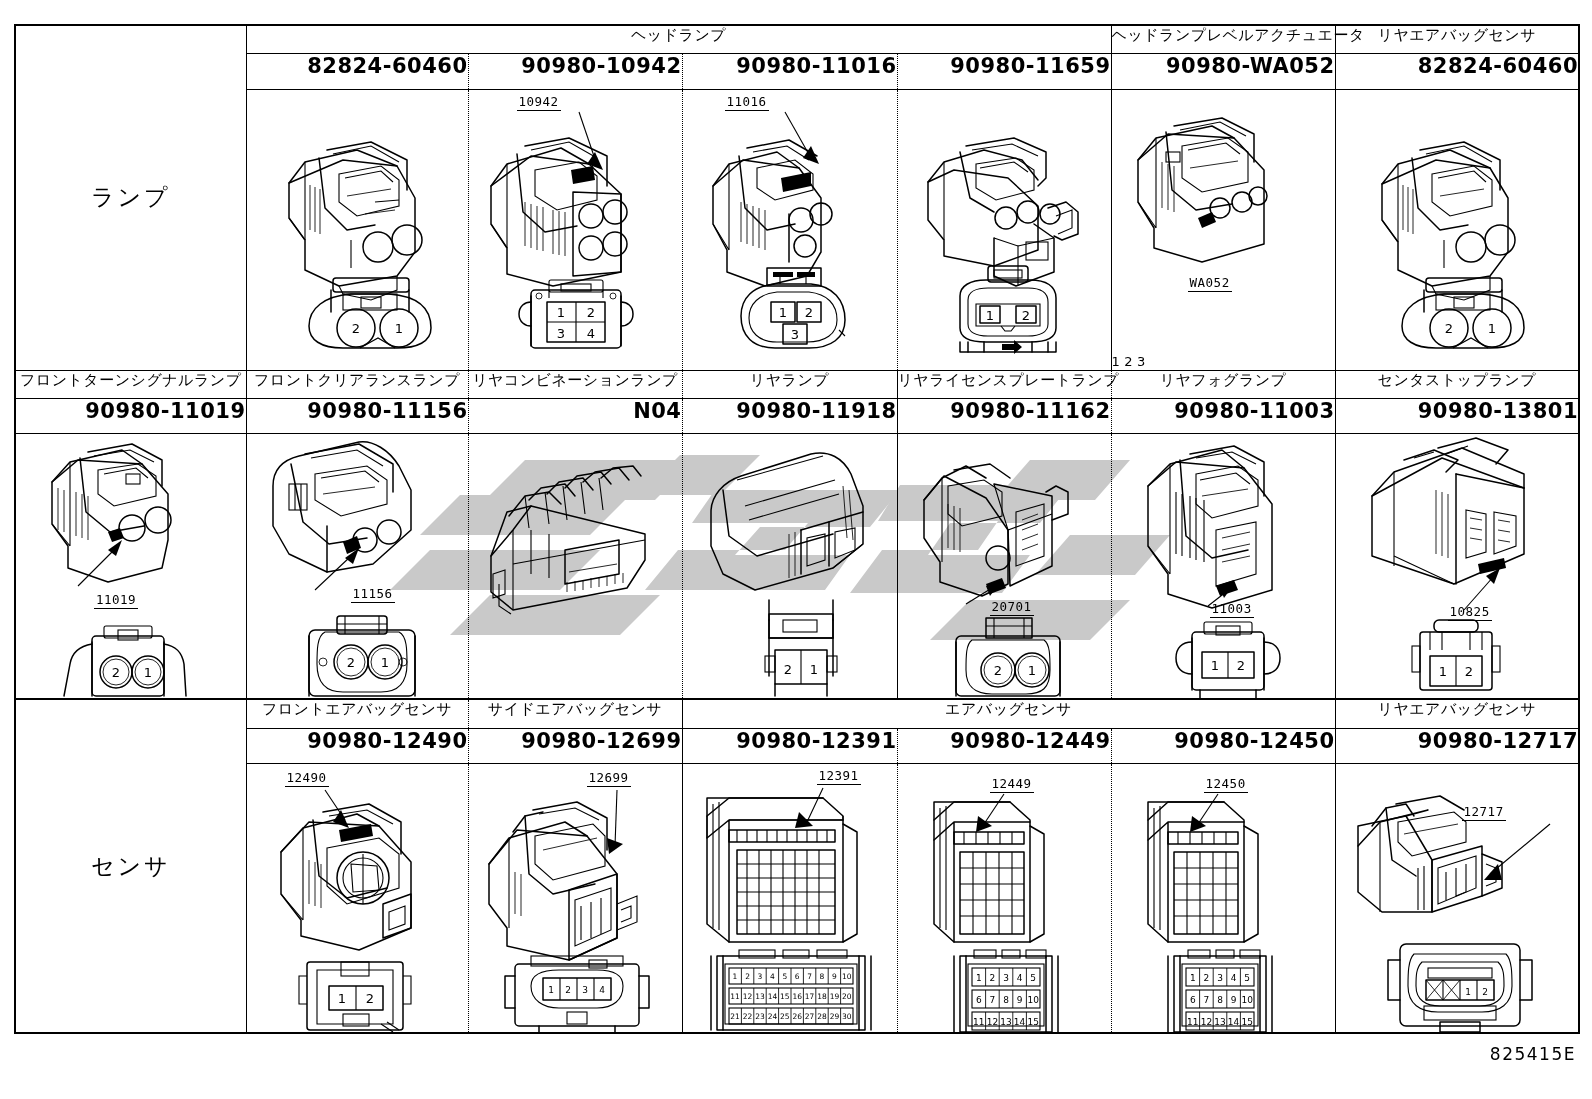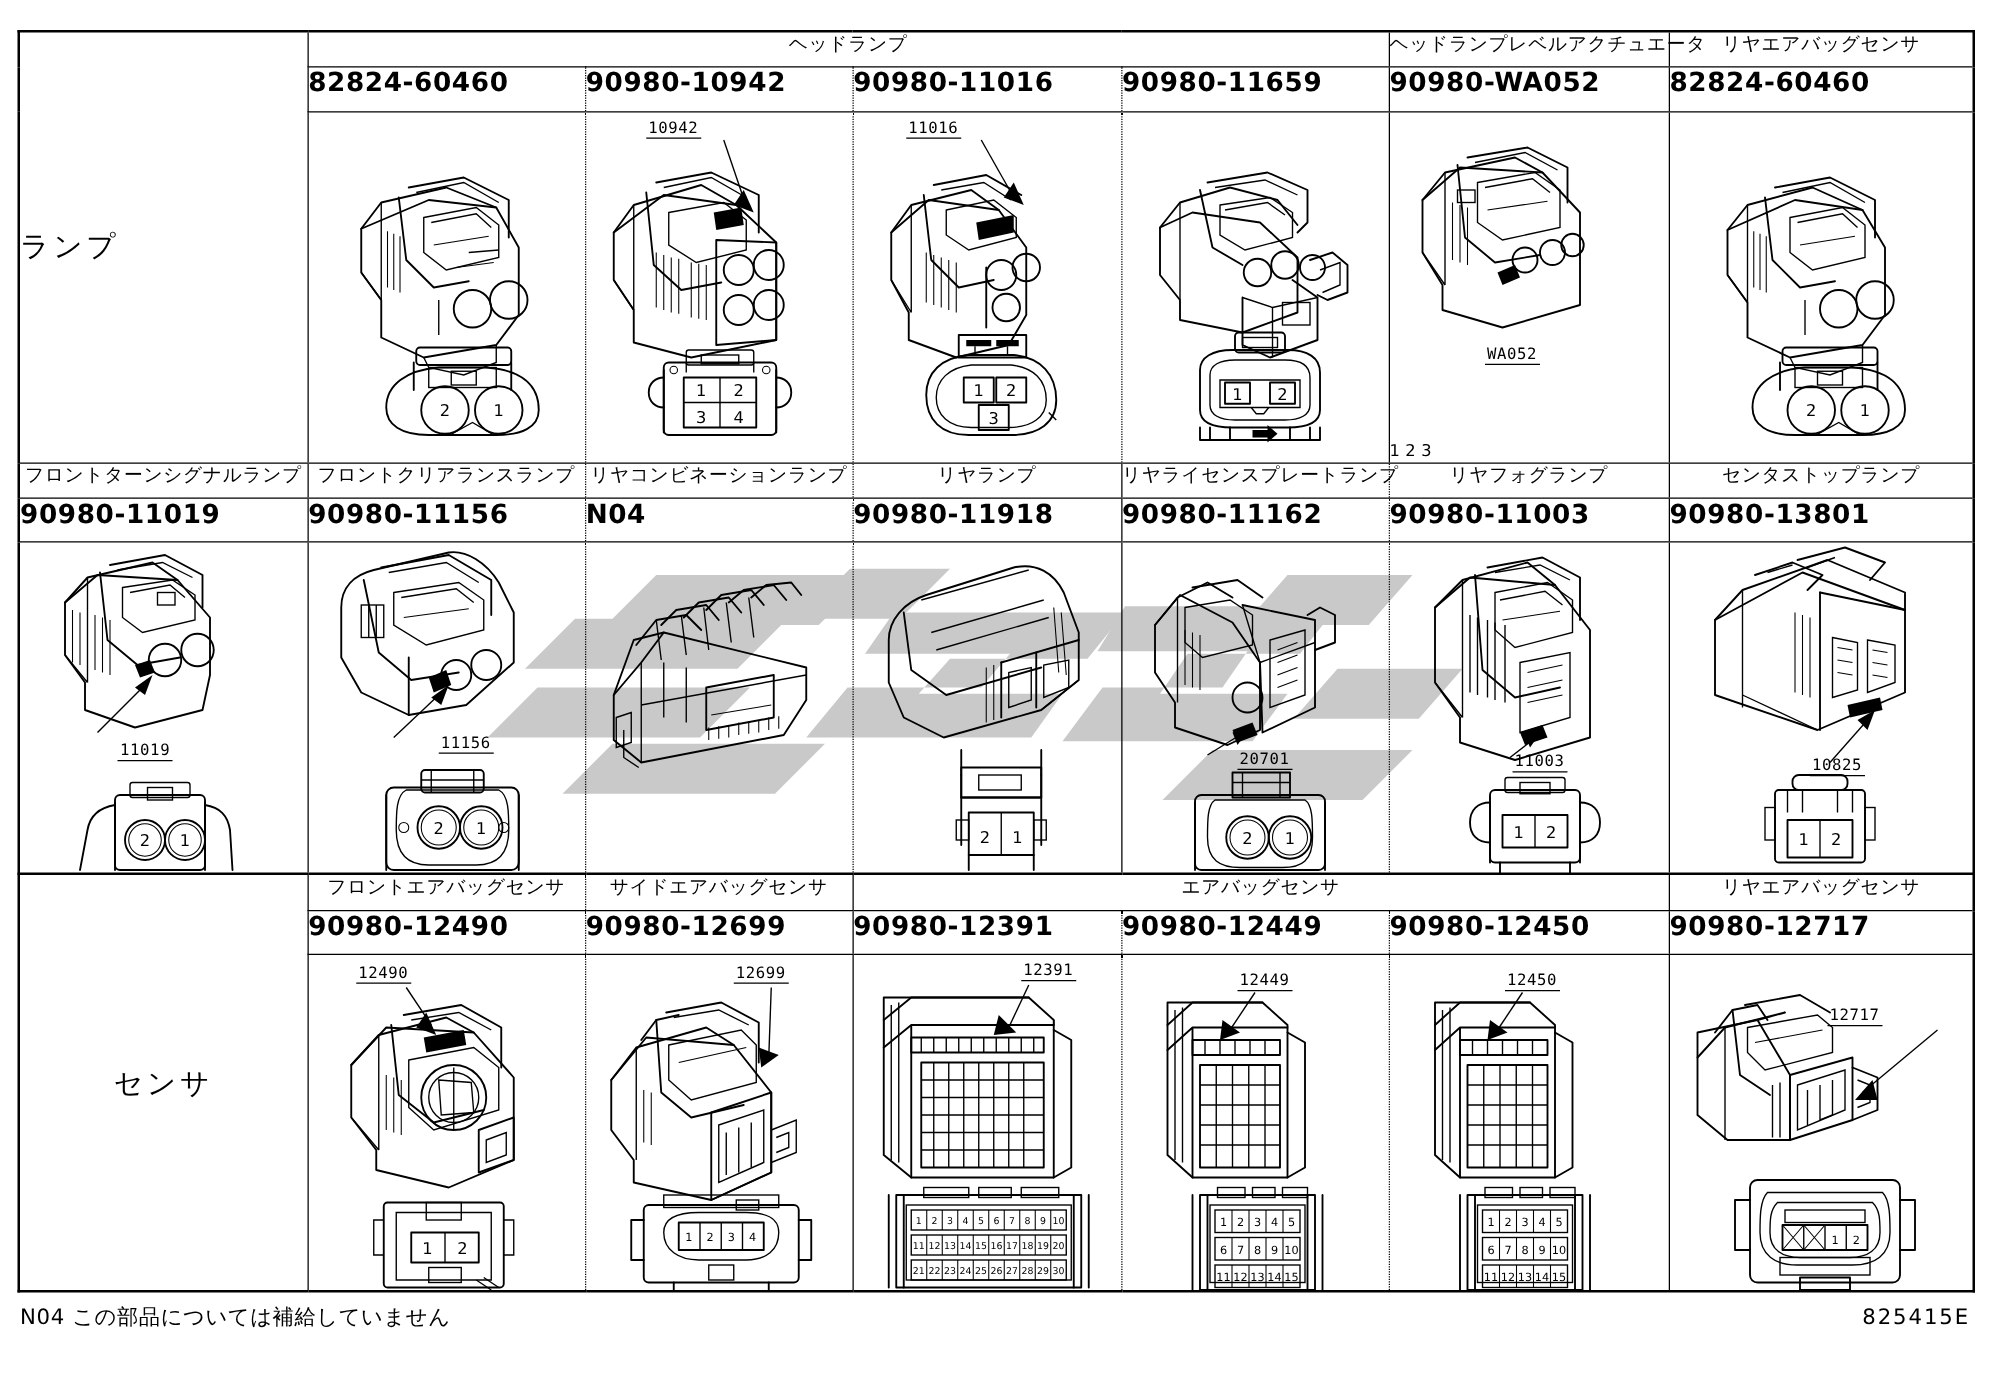--- a/index.html
+++ b/index.html
@@ -38,21 +38,21 @@
   .st{border-top:1.6px solid #000 !important;}
   .sb{border-bottom:1.6px solid #000 !important;}
   .nb-t{border-top:none !important;}
 
   .grp-head{
     text-align:center;font-size:15px;letter-spacing:.5px;
     padding:9px 3px 8px;font-family:"DejaVu Sans",sans-serif;
     white-space:nowrap;
   }
   .num-head{
-    text-align:left;font-size:21px;font-weight:bold;
+    text-align:right;font-size:21px;font-weight:bold;
     padding:6px 2px 7px;letter-spacing:.5px;
     font-family:"DejaVu Sans",sans-serif;
   }
   .rowlabel{
     text-align:center;vertical-align:middle;
     font-size:23px;letter-spacing:3px;
     font-family:"DejaVu Sans",sans-serif;
   }
   .cellbody{position:relative;height:100%;width:100%;}
 
@@ -108,21 +108,21 @@
         <col style="width:214px">
       <col style="width:215px">
         <col style="width:214px">
         <col style="width:224px">
       <col style="width:244px">
     </colgroup>
 
     <tbody>
         <tr>
       <td class="ob-l ob-t sb" rowspan="3">
-        <div class="rowlabel" style="height:100%;display:flex;align-items:center;justify-content:flex-start;">
+        <div class="rowlabel" style="height:100%;display:flex;align-items:center;justify-content:center;">
           <span>ランプ</span>
         </div>
       </td>
       <td class="grp-head ob-t sl sb" colspan="4">
         <span>ヘッドランプ</span>
       </td>
       <td class="grp-head ob-t sl sb">
         <span>ヘッドランプレベルアクチュエータ</span>
       </td>
       <td class="grp-head ob-t sl ob-r sb">
@@ -1053,15 +1053,14 @@
               <rect class="ln2" x="88" y="242" width="72" height="14"></rect>
               <rect class="ln" x="104" y="258" width="40" height="10"></rect>
             </g>
           </svg>
         </div>
       </td>
     </tr>
   </tbody>
     </table>
 
-  <div class="footnote">N04 この部品については補給していません</div>
   <div class="refcode">825415E</div>
 </div>
 
 </body></html>

